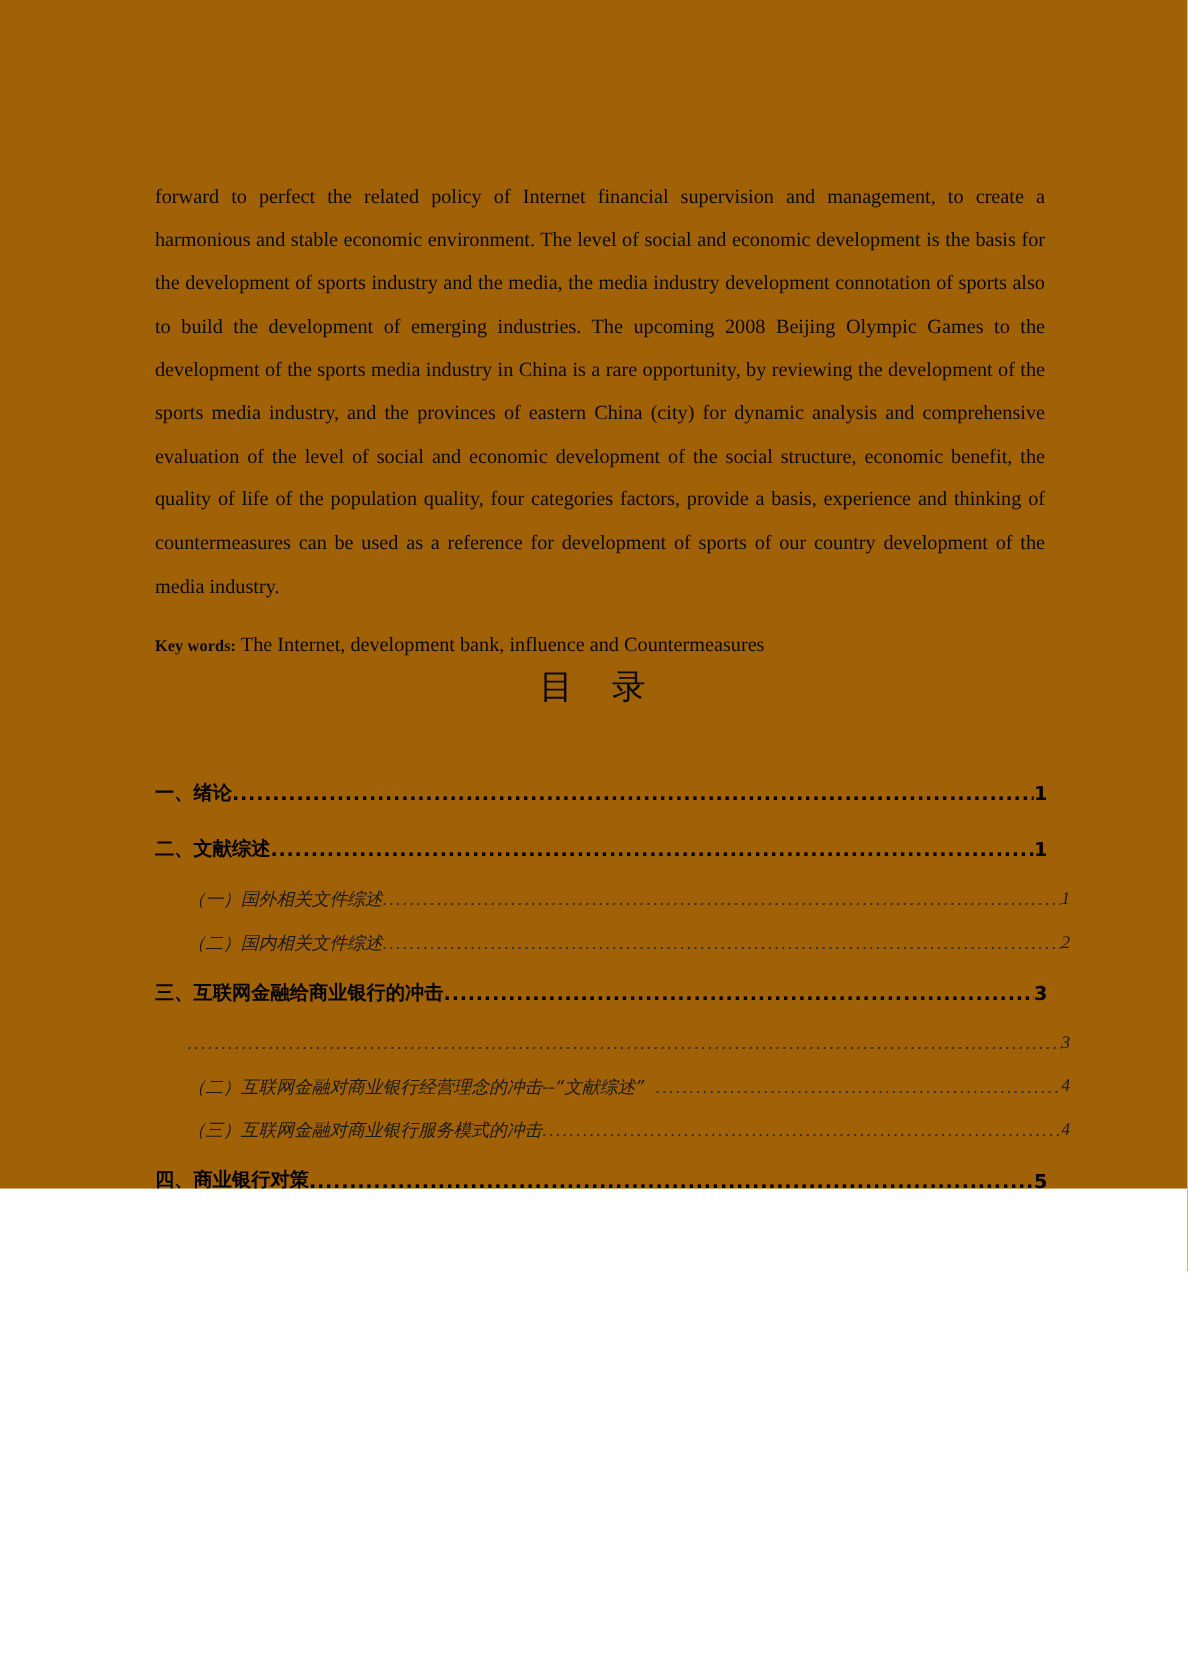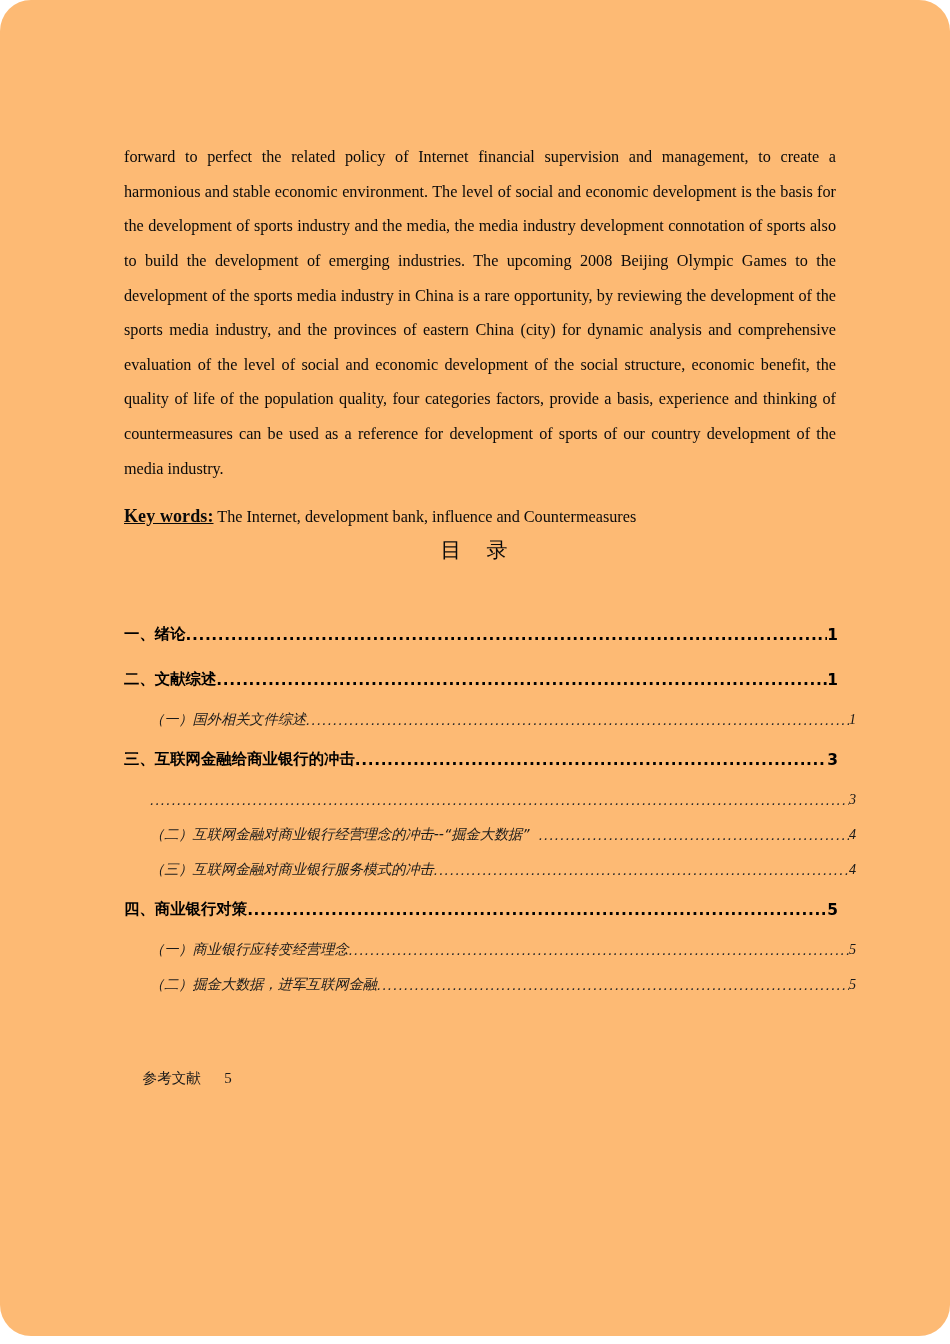--- a/index.html
+++ b/index.html
@@ -7,24 +7,23 @@
     padding: 0;
     background: #ffffff;
   }
   body {
     font-family: "Liberation Serif", "DejaVu Serif", serif;
     color: #000000;
   }
   .page {
     position: relative;
     width: 950px;
-    height: 1336px;
-    background: #fdba74;
+    height: 951px;
+    background: #a16207;
     overflow: hidden;
-    border-radius: 31px;
   }
 
   
   .abstract {
     position: absolute;
     left: 124px;
     top: 124px;
     width: 712px;
     font-size: 16.2px;
     line-height: 34.6px;
@@ -39,36 +38,35 @@
     left: 124px;
     top: 503px;
     width: 712px;
     font-size: 16.2px;
     line-height: 26px;
     white-space: nowrap;
     color: #0a0a0a;
   }
   .keywords .kw-label {
     font-weight: bold;
-    font-size: 18px;
+    font-size: 13px;
     letter-spacing: 0.1px;
-    text-decoration: underline;
   }
   .keywords .kw-value {
     font-size: 16.2px;
   }
 
   
   .toc-title {
     position: absolute;
     left: 0;
     top: 533px;
     width: 950px;
     text-align: center;
-    font-size: 21px;
+    font-size: 27px;
     line-height: 34px;
     letter-spacing: 2px;
     font-family: "DejaVu Sans", "Liberation Sans", sans-serif;
     color: #0a0a0a;
   }
 
   
   .toc {
     position: absolute;
     left: 124px;
@@ -187,31 +185,36 @@
       <div class="toc-row lvl1">
         <span class="label">二、文献综述</span>
         <span class="leader"></span>
         <span class="page-no">1</span>
       </div>
       <div class="toc-row lvl2">
         <span class="label">（一）国外相关文件综述</span>
         <span class="leader"></span>
         <span class="page-no">1</span>
       </div>
+      <div class="toc-row lvl2">
+        <span class="label">（二）国内相关文件综述</span>
+        <span class="leader"></span>
+        <span class="page-no">2</span>
+      </div>
       <div class="toc-row lvl1">
         <span class="label">三、互联网金融给商业银行的冲击</span>
         <span class="leader"></span>
         <span class="page-no">3</span>
       </div>
       <div class="toc-row lvl2">
         <span class="leader"></span>
         <span class="page-no">3</span>
       </div>
       <div class="toc-row lvl2">
-        <span class="label gap-after">（二）互联网金融对商业银行经营理念的冲击--“掘金大数据”</span>
+        <span class="label gap-after">（二）互联网金融对商业银行经营理念的冲击--“文献综述”</span>
         <span class="leader"></span>
         <span class="page-no">4</span>
       </div>
       <div class="toc-row lvl2">
         <span class="label">（三）互联网金融对商业银行服务模式的冲击</span>
         <span class="leader"></span>
         <span class="page-no">4</span>
       </div>
       <div class="toc-row lvl1">
         <span class="label">四、商业银行对策</span>

